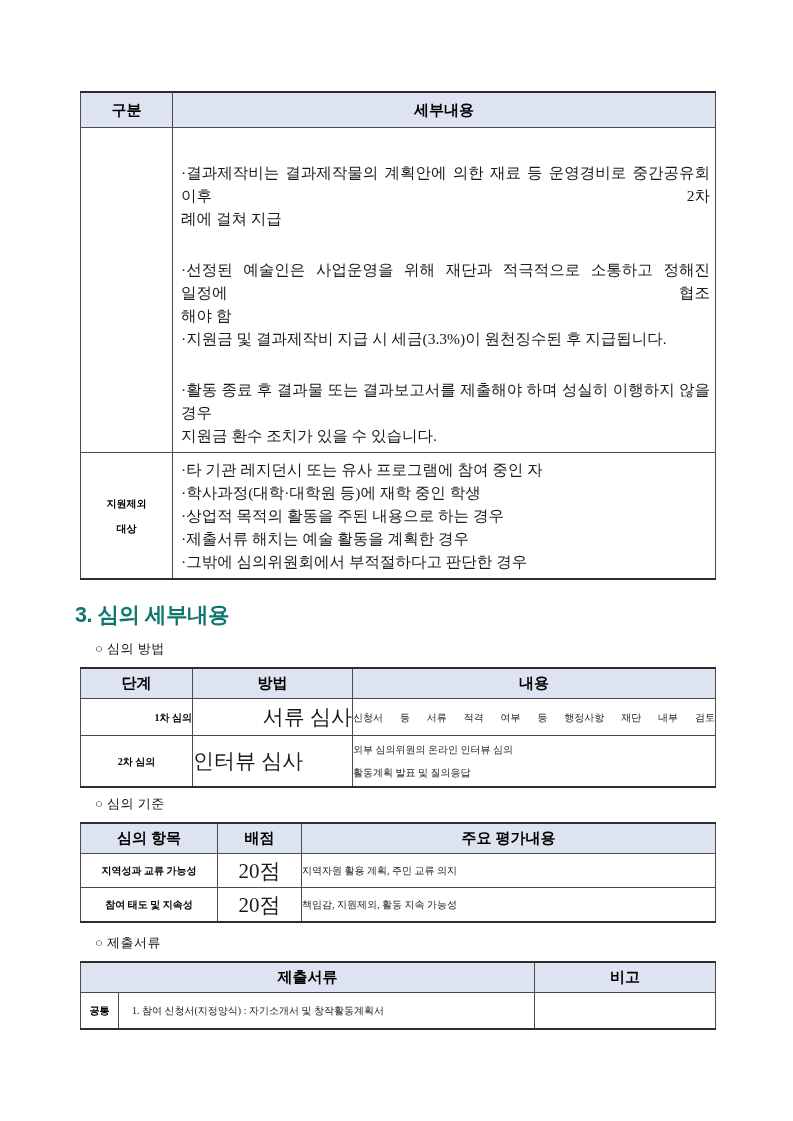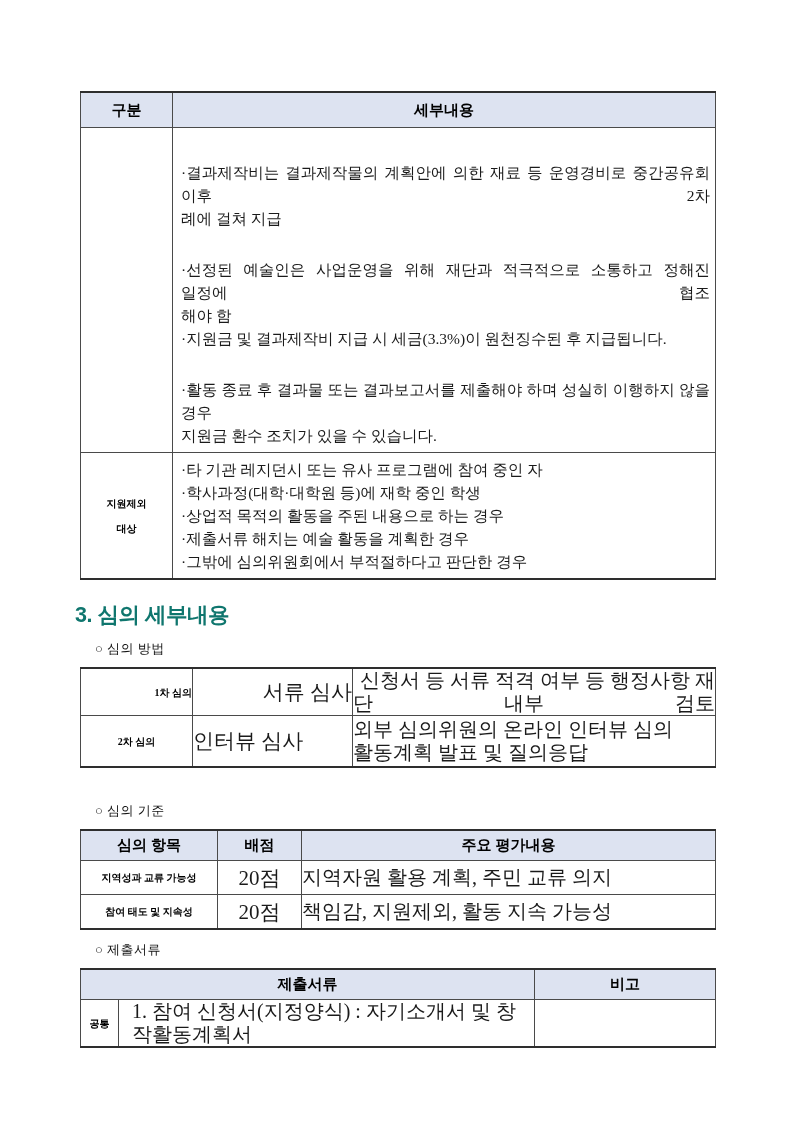--- a/index.html
+++ b/index.html
@@ -69,37 +69,37 @@
     color:#0f766e;
     margin:20px 0 0 -5px;
   }
   .sub-label{
     font-size:13px;
     color:#111;
     margin:11px 0 0 15px;
     letter-spacing:0.5px;
   }
   .gap-sm{margin-top:9px;}
-  .gap-md{margin-top:34px;}
+  .gap-md{margin-top:7px;}
   .t2 th{height:29px;}
   .t2 .r1 td{height:36px;text-align:right;}
   .t2 .r2 td{height:50px;}
   .t3 th{height:29px;}
   .t3 td{height:33px;}
   .t4 th{height:29px;}
   .t4 td.docrow{height:35px;}
   .serif-cell{
     font-size:21px;
     line-height:22px;
     padding-left:10px;
     text-align:left;
     color:#1a1a1a;
   }
   .content-cell{
-    font-size:20px;
+    font-size:10px;
     line-height:23px;
     padding:2px 8px;
     text-align:left;
     color:#1a1a1a;
   }
   .content-cell.just{text-align:justify;text-align-last:justify;}
   .note-cell{padding:4px 8px;}
 </style>
 </head>
 <body>
@@ -155,20 +155,25 @@
   <div class="sec-title">3. 심의 세부내용</div>
   <div class="sub-label">○ 심의 방법</div>
 
   <table class="doc t2 gap-sm">
     <colgroup>
         <col style="width:112px">
         <col style="width:160px">
         <col>
       </colgroup>
     <tbody>
+        <tr>
+      <th>단계</th>
+      <th>방법</th>
+      <th>내용</th>
+    </tr>
     <tr class="r1">
       <td class="lbl">1차 심의</td>
       <td class="serif-cell">서류 심사</td>
       <td class="content-cell just">신청서 등 서류 적격 여부 등 행정사항 재단 내부 검토</td>
     </tr>
     <tr class="r2">
       <td class="lbl">2차 심의</td>
       <td class="serif-cell">인터뷰 심사</td>
       <td class="content-cell">
         <div>외부 심의위원의 온라인 인터뷰 심의</div>

